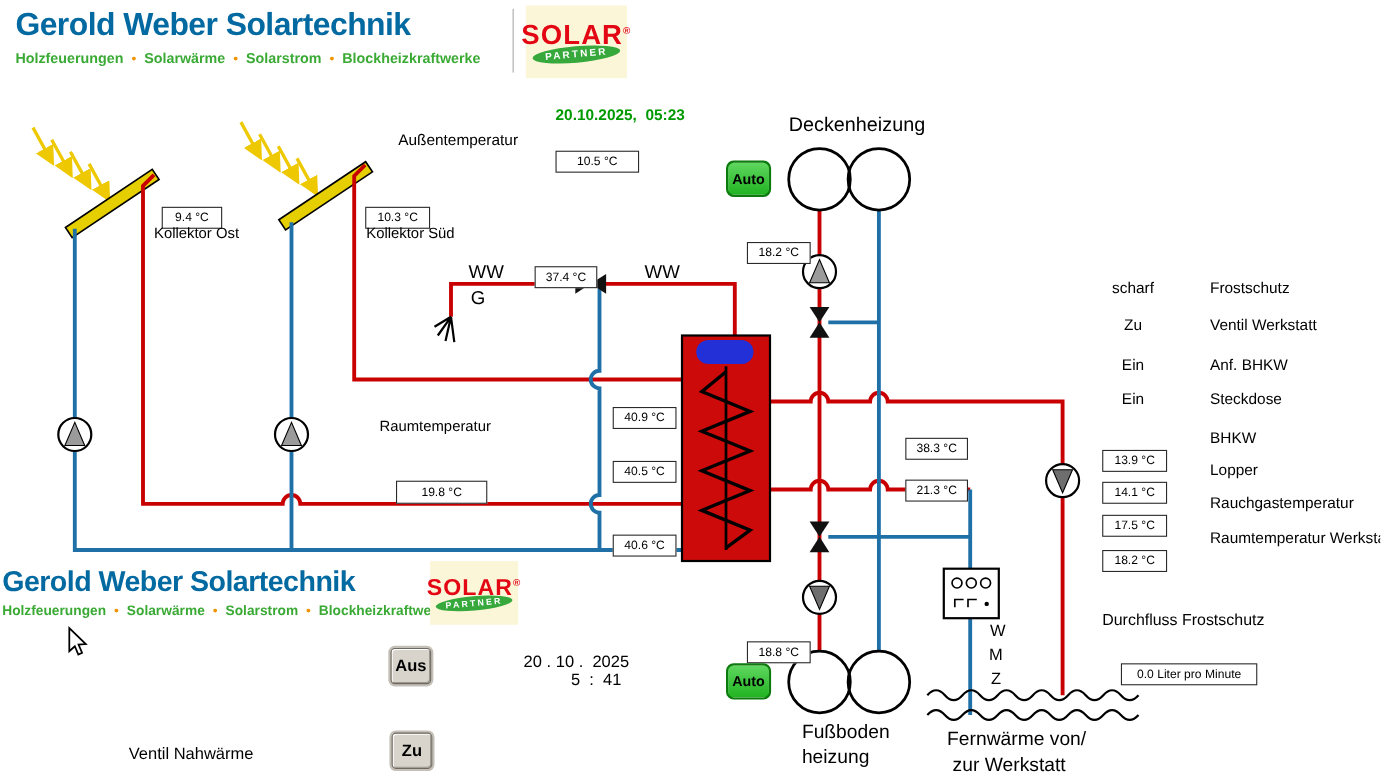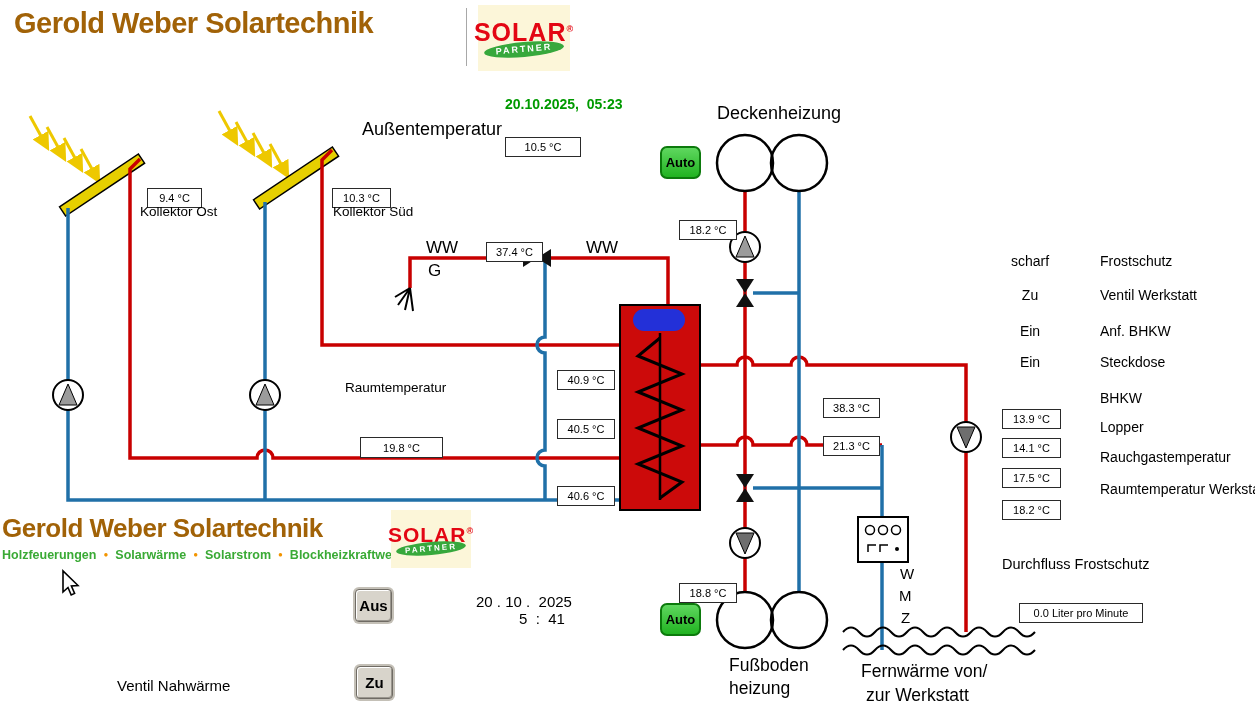--- a/index.html
+++ b/index.html
@@ -9,21 +9,21 @@
   .lbl{position:absolute;white-space:nowrap;}
   .tbox{position:absolute;background:#fff;border:1px solid #2a2a2a;height:18px;
         display:flex;align-items:center;justify-content:center;font-size:11px;white-space:nowrap;margin-top:20px;}
   .auto-btn{position:absolute;width:41px;height:33px;background:linear-gradient(#5fd75f,#21b321);
         border:2px solid #0c7a0c;border-radius:7px;font-weight:bold;font-size:13px;color:#000;
         display:flex;align-items:center;justify-content:center;font-family:inherit;padding:0;}
   .win-btn{position:absolute;width:37px;height:33px;background:#d8d4cb;border:1px solid #6f6b64;
         border-radius:4px;box-shadow:inset 1px 1px 0 #ffffff,inset -1px -1px 0 #9a968e,0 0 0 2px #c4c0b7;
         font-weight:bold;font-size:15px;color:#000;display:flex;align-items:center;justify-content:center;
         font-family:inherit;padding:0;}
-  .brand-title{font-weight:bold;color:#a16207;letter-spacing:-0.5px;white-space:nowrap;}
+  .brand-title{font-weight:bold;color:#0369a1;letter-spacing:-0.5px;white-space:nowrap;}
   .brand-tags{color:#3aaa35;font-weight:bold;white-space:nowrap;}
   .dot::before{content:"\25CF";font-size:8px;color:#f29400;margin:0 7px;vertical-align:2px;}
   .solar-logo{position:absolute;display:flex;flex-direction:column;align-items:center;}
   .solar-word{color:#e30613;font-weight:bold;letter-spacing:1px;white-space:nowrap;line-height:1;}
   .solar-word .reg{font-size:9px;vertical-align:super;}
   .partner-band{background:#37a83c;color:#fff;font-weight:bold;text-align:center;
         border-radius:50%;transform:rotate(-5deg);letter-spacing:2px;margin-top:-3px;}
   .pre{white-space:pre;}
   svg{position:absolute;left:0;top:0;}
 </style>
@@ -140,30 +140,33 @@
     <g stroke="#000" stroke-width="2" fill="none">
       <path d="M843 632 q8 -9 16 0 t16 0 t16 0 t16 0 t16 0 t16 0 t16 0 t16 0 t16 0 t16 0 t16 0 t16 0"></path>
       <path d="M843 650 q8 -9 16 0 t16 0 t16 0 t16 0 t16 0 t16 0 t16 0 t16 0 t16 0 t16 0 t16 0 t16 0"></path>
     </g>
 
     <polygon points="63,571 63,592 68,587.5 71.2,595 74.6,593.4 71.4,586 78,585.5" fill="#fff" stroke="#000" stroke-width="1.6"></polygon>
   </svg>
 
   <div class="abs" style="left:14px;top:7px;">
     <div class="brand-title" style="font-size:29px;">Gerold Weber Solartechnik</div>
+    <div class="brand-tags" style="font-size:13px;margin-top:5px;">
+      <span>Holzfeuerungen</span><span class="dot"></span><span>Solarwärme</span><span class="dot"></span><span>Solarstrom</span><span class="dot"></span><span>Blockheizkraftwerke</span>
+    </div>
   </div>
   <div class="abs" style="left:466px;top:8px;width:1px;height:58px;background:#a8a8a8;"></div>
 
   <div class="solar-logo" style="left:478px;top:5px;width:92px;height:66px;background:#fcf6d9;justify-content:center;">
     <div class="solar-word" style="font-size:25px;"><span>SOLAR</span><span class="reg">®</span></div>
     <div class="partner-band" style="width:80px;height:15px;line-height:15px;font-size:9px;">PARTNER</div>
   </div>
 
   <div class="lbl pre" style="left:505px;top:96px;font-size:14px;font-weight:bold;color:#009a00;">20.10.2025,  05:23</div>
-  <div class="lbl" style="left:362px;top:119px;font-size:18px;">Außentemperatur</div>
+  <div class="lbl" style="left:362px;top:119px;font-size:14px;">Außentemperatur</div>
   <div class="tbox" style="left:505px;top:117px;width:74px;">10.5 °C</div>
 
   <div class="tbox" style="left:147px;top:168px;width:53px;">9.4 °C</div>
   <div class="lbl" style="left:140px;top:204px;font-size:13.5px;">Kollektor Ost</div>
   <div class="tbox" style="left:332px;top:168px;width:57px;">10.3 °C</div>
   <div class="lbl" style="left:333px;top:204px;font-size:13.5px;">Kollektor Süd</div>
 
   <div class="lbl" style="left:717px;top:103px;font-size:18px;">Deckenheizung</div>
   <button class="auto-btn" style="left:660px;top:146px;">Auto</button>
   <div class="tbox" style="left:679px;top:200px;width:56px;">18.2 °C</div>

